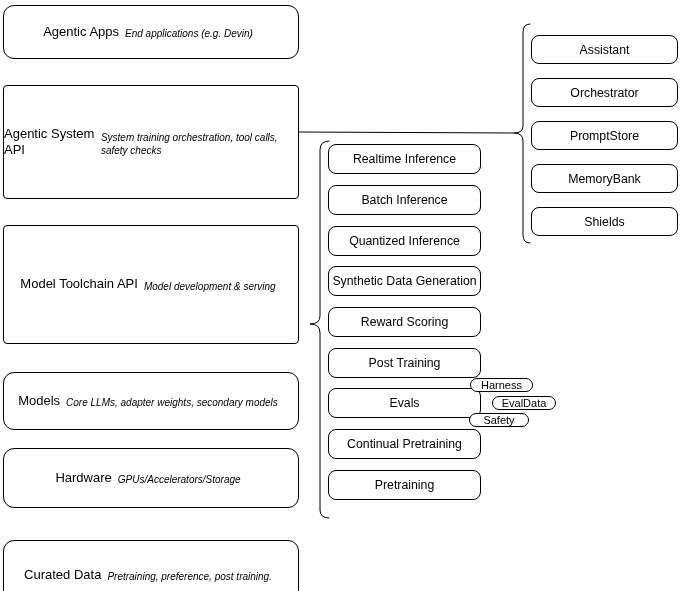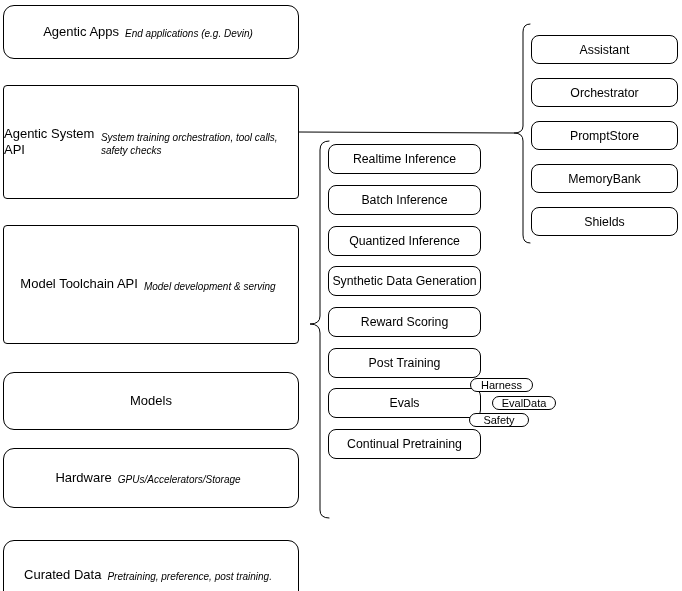--- a/index.html
+++ b/index.html
@@ -53,20 +53,21 @@
   <div class="node left-lg" style="top:85px;height:114px">
     <div class="title">Agentic System API</div>
     <div class="sub">System training orchestration, tool calls, safety checks</div>
   </div>
   <div class="node left-lg" style="top:225px;height:119px">
     <div class="title">Model Toolchain API</div>
     <div class="sub">Model development &amp; serving</div>
   </div>
   <div class="node left-sm" style="top:372px;height:58px">
     <div class="title">Models</div>
+    <div class="sub">Core LLMs, adapter weights, secondary models</div>
   </div>
   <div class="node left-sm" style="top:448px;height:60px">
     <div class="title">Hardware</div>
     <div class="sub">GPUs/Accelerators/Storage</div>
   </div>
   <div class="node left-sm" style="top:540px;height:70px">
     <div class="title">Curated Data</div>
     <div class="sub">Pretraining, preference, post training.</div>
   </div>
 
@@ -87,20 +88,23 @@
   </div>
   <div class="node mid" style="top:348px">
     <span>Post Training</span>
   </div>
   <div class="node mid" style="top:388px">
     <span>Evals</span>
   </div>
   <div class="node mid" style="top:429px">
     <span>Continual Pretraining</span>
   </div>
+  <div class="node mid" style="top:470px">
+    <span>Pretraining</span>
+  </div>
 
   <div class="pill" style="left:470px;top:378px;width:63px;height:14px">
     <span>Harness</span>
   </div>
   <div class="pill" style="left:492px;top:396px;width:64px;height:14px">
     <span>EvalData</span>
   </div>
   <div class="pill" style="left:469px;top:413px;width:60px;height:14px">
     <span>Safety</span>
   </div>

